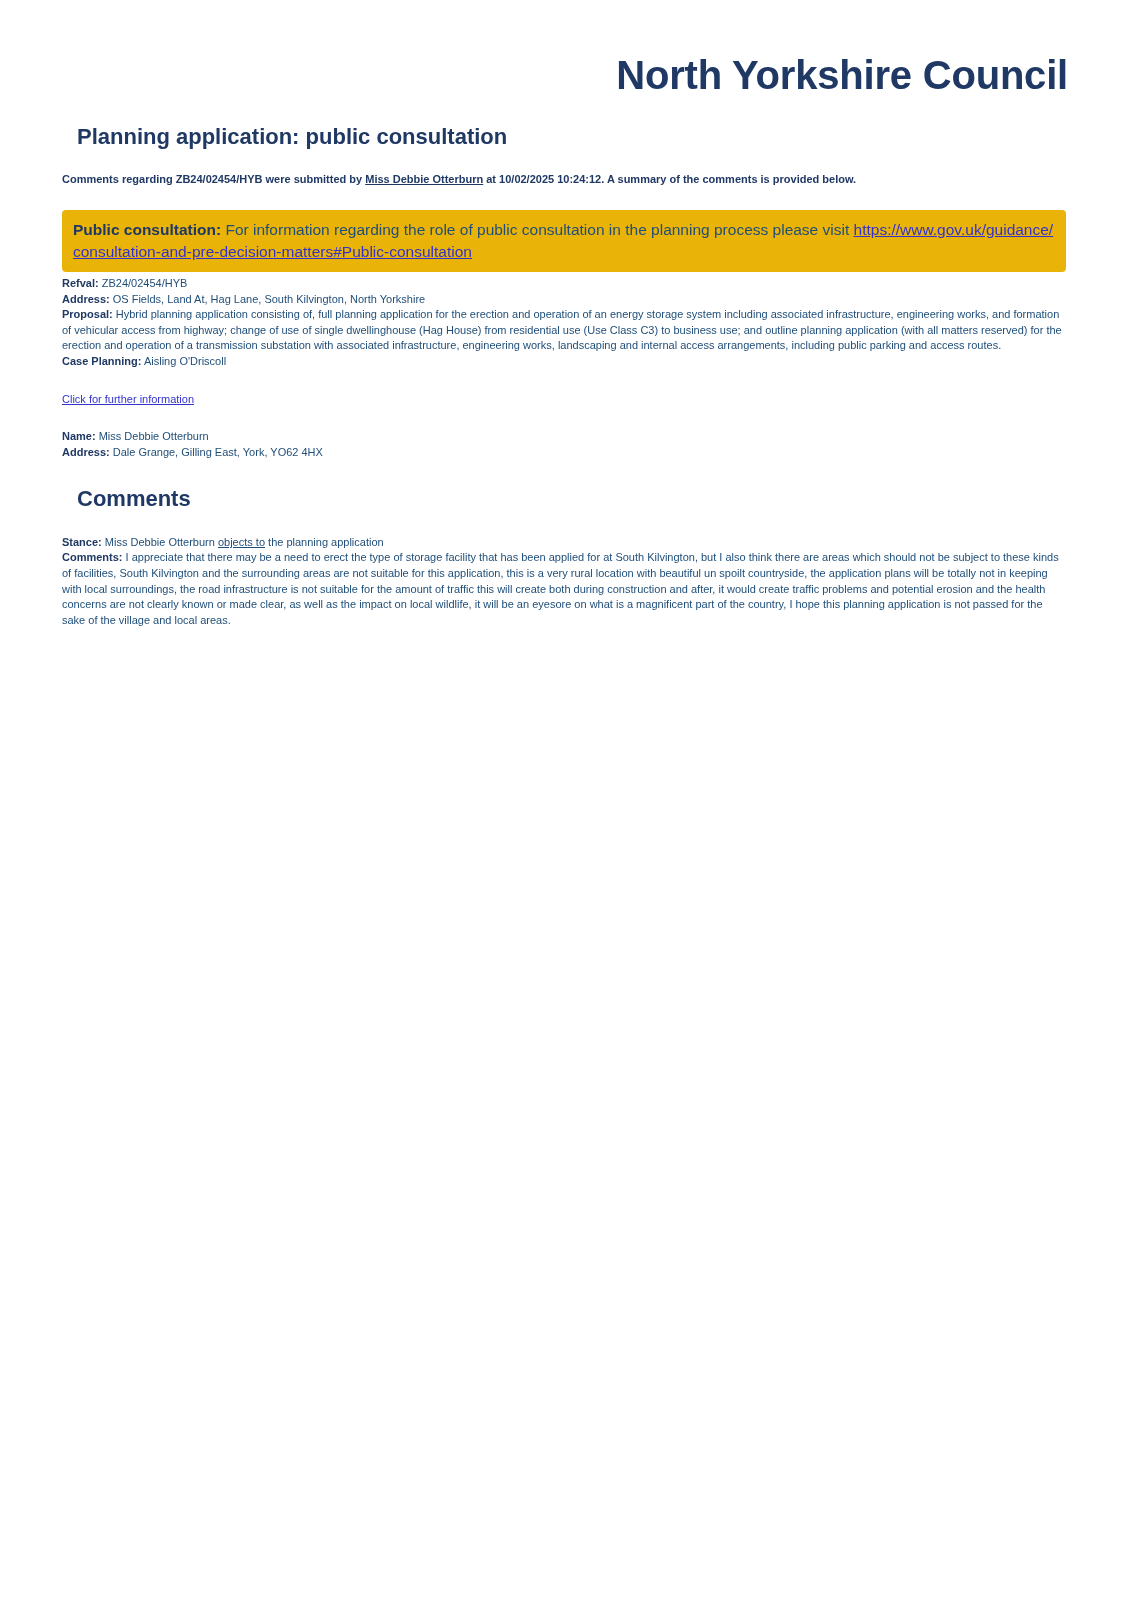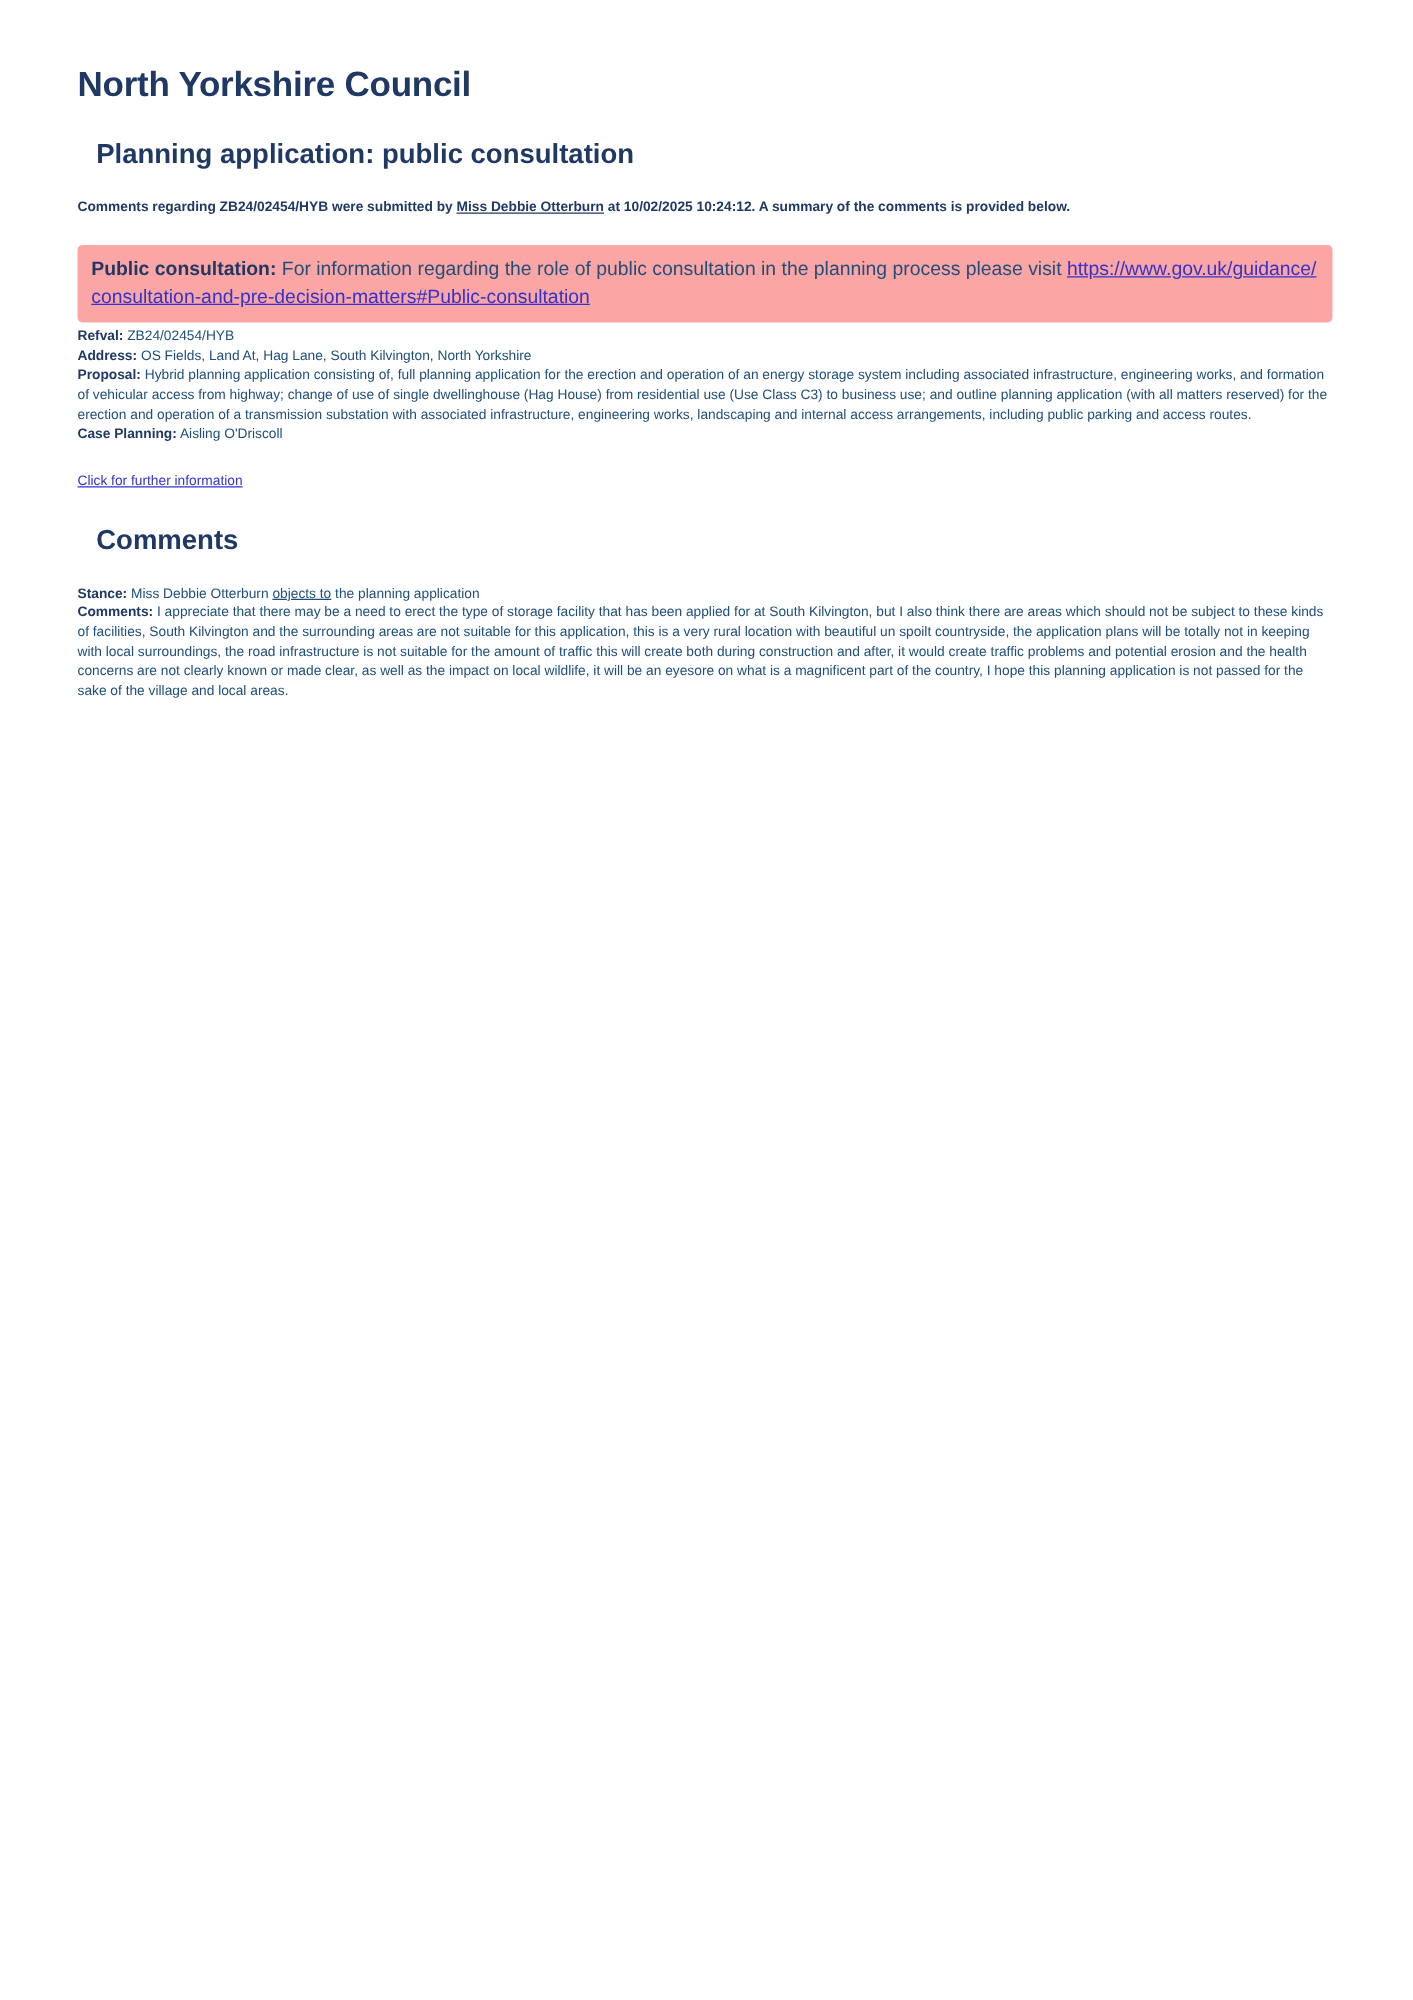--- a/index.html
+++ b/index.html
@@ -9,26 +9,27 @@
     font-family: "Liberation Sans", sans-serif;
     overflow-x: hidden;
   }
   .page {
     box-sizing: border-box;
     width: 1130px;
     min-height: 1600px;
     padding: 52px 62px 40px 62px;
   }
   h1 {
-    font-size: 28px;
+    font-size: 40px;
     line-height: 1.15;
     color: #1f3864;
     font-weight: 700;
     margin: 0 0 12px 0;
     letter-spacing: -0.2px;
+    text-align: right;
   }
   h2 {
     font-size: 22px;
     line-height: 1.2;
     color: #1f3864;
     font-weight: 700;
     margin: 26px 0 22px 15px;
   }
   p {
     font-size: 11px;
@@ -46,21 +47,21 @@
     word-break: break-all;
   }
   a.navlink {
     color: inherit;
     text-decoration: underline;
     cursor: pointer;
   }
   .notice {
     box-sizing: border-box;
     width: 1004px;
-    background: #fca5a5;
+    background: #eab308;
     border-radius: 4px;
     padding: 9px 11px;
     font-size: 15.5px;
     line-height: 1.42;
     color: #1f4e79;
     margin: 0 0 4px 0;
   }
 </style>
 </head>
 <body>
@@ -77,19 +78,21 @@
 
 
   <p><b>Refval:</b> <span>ZB24/02454/HYB</span><br>
   <b>Address:</b> <span>OS Fields, Land At, Hag Lane, South Kilvington, North Yorkshire</span><br>
   <b>Proposal:</b> <span>Hybrid planning application consisting of, full planning application for the erection and operation of an energy storage system including associated infrastructure, engineering works, and formation of vehicular access from highway; change of use of single dwellinghouse (Hag House) from residential use (Use Class C3) to business use; and outline planning application (with all matters reserved) for the erection and operation of a transmission substation with associated infrastructure, engineering works, landscaping and internal access arrangements, including public parking and access routes.</span><br>
   <b>Case Planning:</b> <span>Aisling O'Driscoll</span></p>
 
   <p><a href="#" class="link">Click for further information</a></p>
 
 
+  <p><b>Name:</b> <span>Miss Debbie Otterburn</span><br>
+  <b>Address:</b> <span>Dale Grange, Gilling East, York, YO62 4HX</span></p>
 
   <h2>Comments</h2>
 
   <p><b>Stance:</b> <span>Miss Debbie Otterburn</span> <a href="#" class="navlink">objects to</a> <span>the planning application</span><br>
   <b>Comments:</b> <span>I appreciate that there may be a need to erect the type of storage facility that has been applied for at South Kilvington, but I also think there are areas which should not be subject to these kinds of facilities, South Kilvington and the surrounding areas are not suitable for this application, this is a very rural location with beautiful un spoilt countryside, the application plans will be totally not in keeping with local surroundings, the road infrastructure is not suitable for the amount of traffic this will create both during construction and after, it would create traffic problems and potential erosion and the health concerns are not clearly known or made clear, as well as the impact on local wildlife, it will be an eyesore on what is a magnificent part of the country, I hope this planning application is not passed for the sake of the village and local areas.</span></p>
 
 </div>
 
 </body></html>

